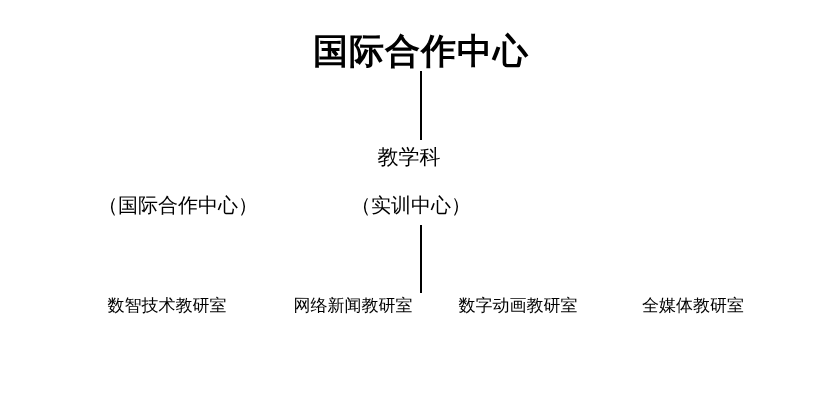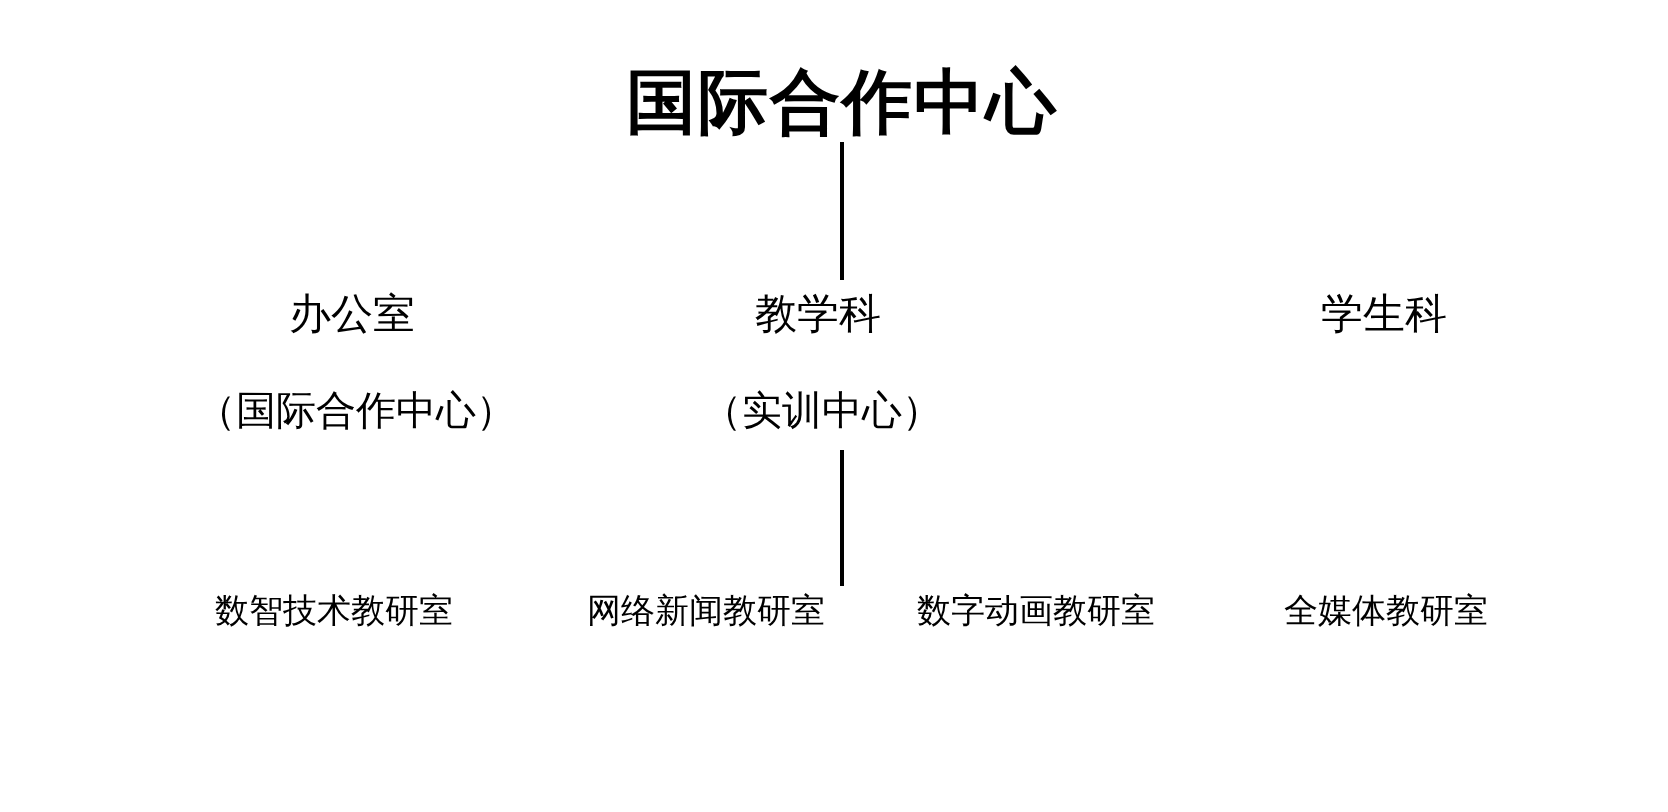--- a/index.html
+++ b/index.html
@@ -47,25 +47,23 @@
   </style>
 </head>
 <body>
 
 <div class="canvas">
 
   <div class="title">国际合作中心</div>
 
   <div class="vline vline-top"></div>
 
-  <div class="label dept" style="left:176px;">办公室</div>
 
   <div class="label dept" style="left:409px;">教学科</div>
 
-  <div class="label dept" style="left:692px;">学生科</div>
 
   <div class="label sub" style="left:411px;">（实训中心）</div>
 
   <div class="label sub" style="left:178px;">（国际合作中心）</div>
 
   <div class="vline vline-bottom"></div>
 
   <div class="label office" style="left:167px;">数智技术教研室</div>
 
   <div class="label office" style="left:353px;">网络新闻教研室</div>

